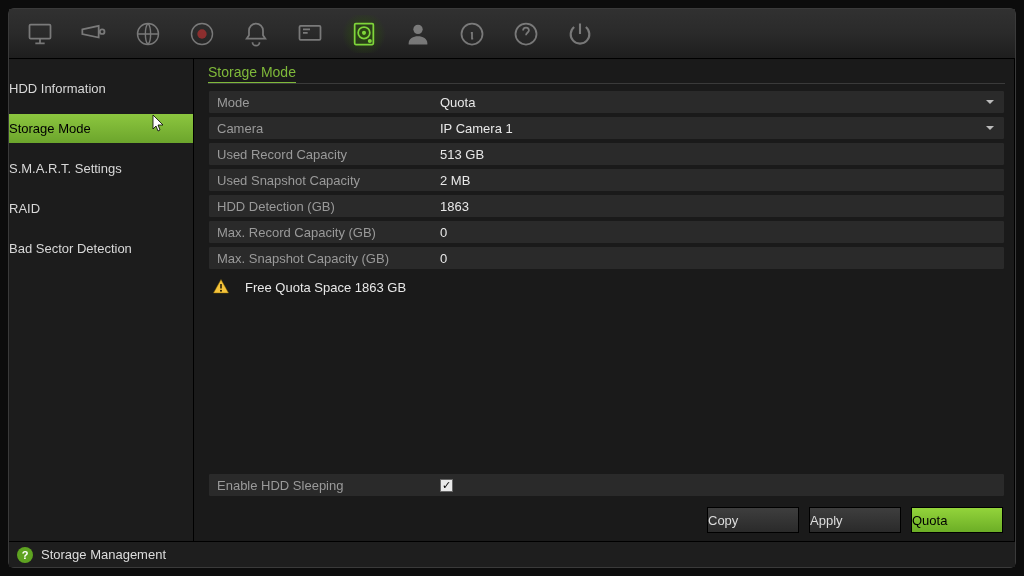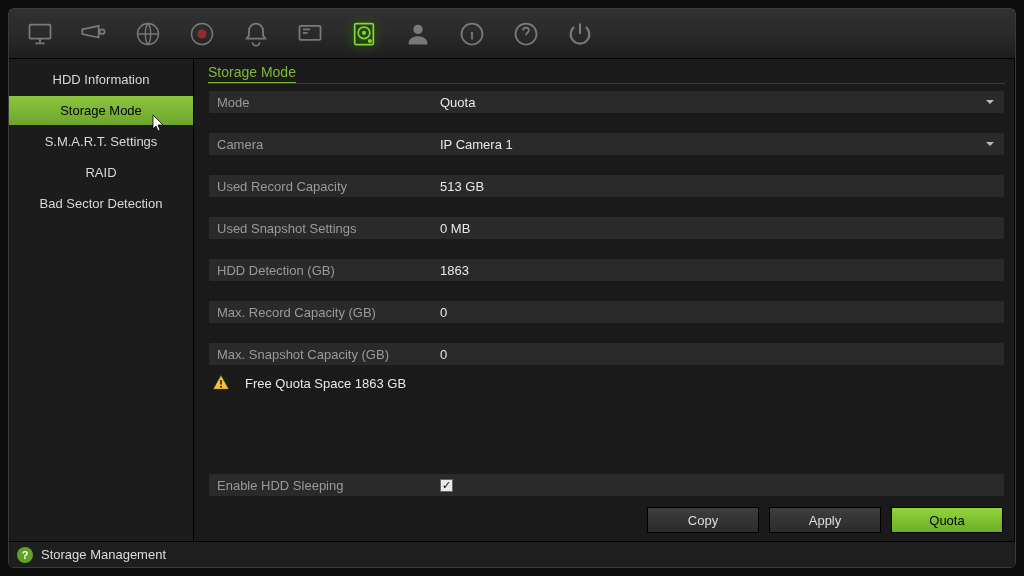--- a/index.html
+++ b/index.html
@@ -49,25 +49,24 @@
     display: flex;
     min-height: 0;
   }
   .sidebar {
     width: 185px;
     background: #1c1c1c;
     border-right: 1px solid #000;
     padding-top: 4px;
   }
   .sbitem {
-    padding: 7px 6px;
+    padding: 7px 0;
     color: #d8d8d8;
     cursor: pointer;
-    margin: 2px 0;
-    text-align: center;
+    margin: 11px 0;
   }
   .sbitem.active {
     background: linear-gradient(to bottom, #8cc63f 0%, #6ca52c 100%);
     color: #000;
   }
   .main {
     flex: 1;
     padding: 4px 10px 6px 14px;
     display: flex;
     flex-direction: column;
@@ -75,21 +74,21 @@
   }
   .section-title {
     color: #7fb93a;
     font-size: 14px;
     padding: 1px 0 3px 0;
     border-bottom: 1px solid #3a3a3a;
     margin-bottom: 6px;
     display: inline-block;
   }
   .section-title span { border-bottom: 1px solid #7fb93a; padding-bottom: 2px; }
-  .form-rows { display: flex; flex-direction: column; gap: 18px; }
+  .form-rows { display: flex; flex-direction: column; gap: 2px; }
   .row {
     display: flex;
     height: 24px;
     background: #2a2a2a;
     border: 1px solid #1a1a1a;
     border-radius: 2px;
     align-items: center;
   }
   .row .label {
     width: 225px;
@@ -131,22 +130,22 @@
     display: inline-flex; align-items: center; justify-content: center;
     font-size: 11px; color: #000;
   }
   .buttons {
     display: flex;
     justify-content: flex-end;
     gap: 10px;
     padding: 4px 2px 2px 0;
   }
   .btn {
-    width: 112px; height: 26px;
-    display: flex; align-items: center; justify-content: center;
+    width: 92px; height: 26px;
+    display: flex; align-items: center; justify-content: flex-start;
     border-radius: 0;
     font-size: 13px;
     cursor: pointer;
     border: 1px solid #000;
   }
   .btn.normal {
     background: linear-gradient(to bottom, #3e3e3e 0%, #2a2a2a 100%);
     color: #ddd;
   }
   .btn.exit {
@@ -287,23 +286,23 @@
             <span class="caret"></span>
           </div>
         </div>
         <div class="row">
           <div class="label">Used Record Capacity</div>
           <div class="value">
               <span>513 GB</span>
             </div>
         </div>
         <div class="row">
-          <div class="label">Used Snapshot Settings</div>
-          <div class="value">
-              <span>0 MB</span>
+          <div class="label">Used Snapshot Capacity</div>
+          <div class="value">
+              <span>2 MB</span>
             </div>
         </div>
         <div class="row">
           <div class="label">HDD Detection (GB)</div>
           <div class="value">
               <span>1863</span>
             </div>
         </div>
         <div class="row">
           <div class="label">Max. Record Capacity (GB)</div>

